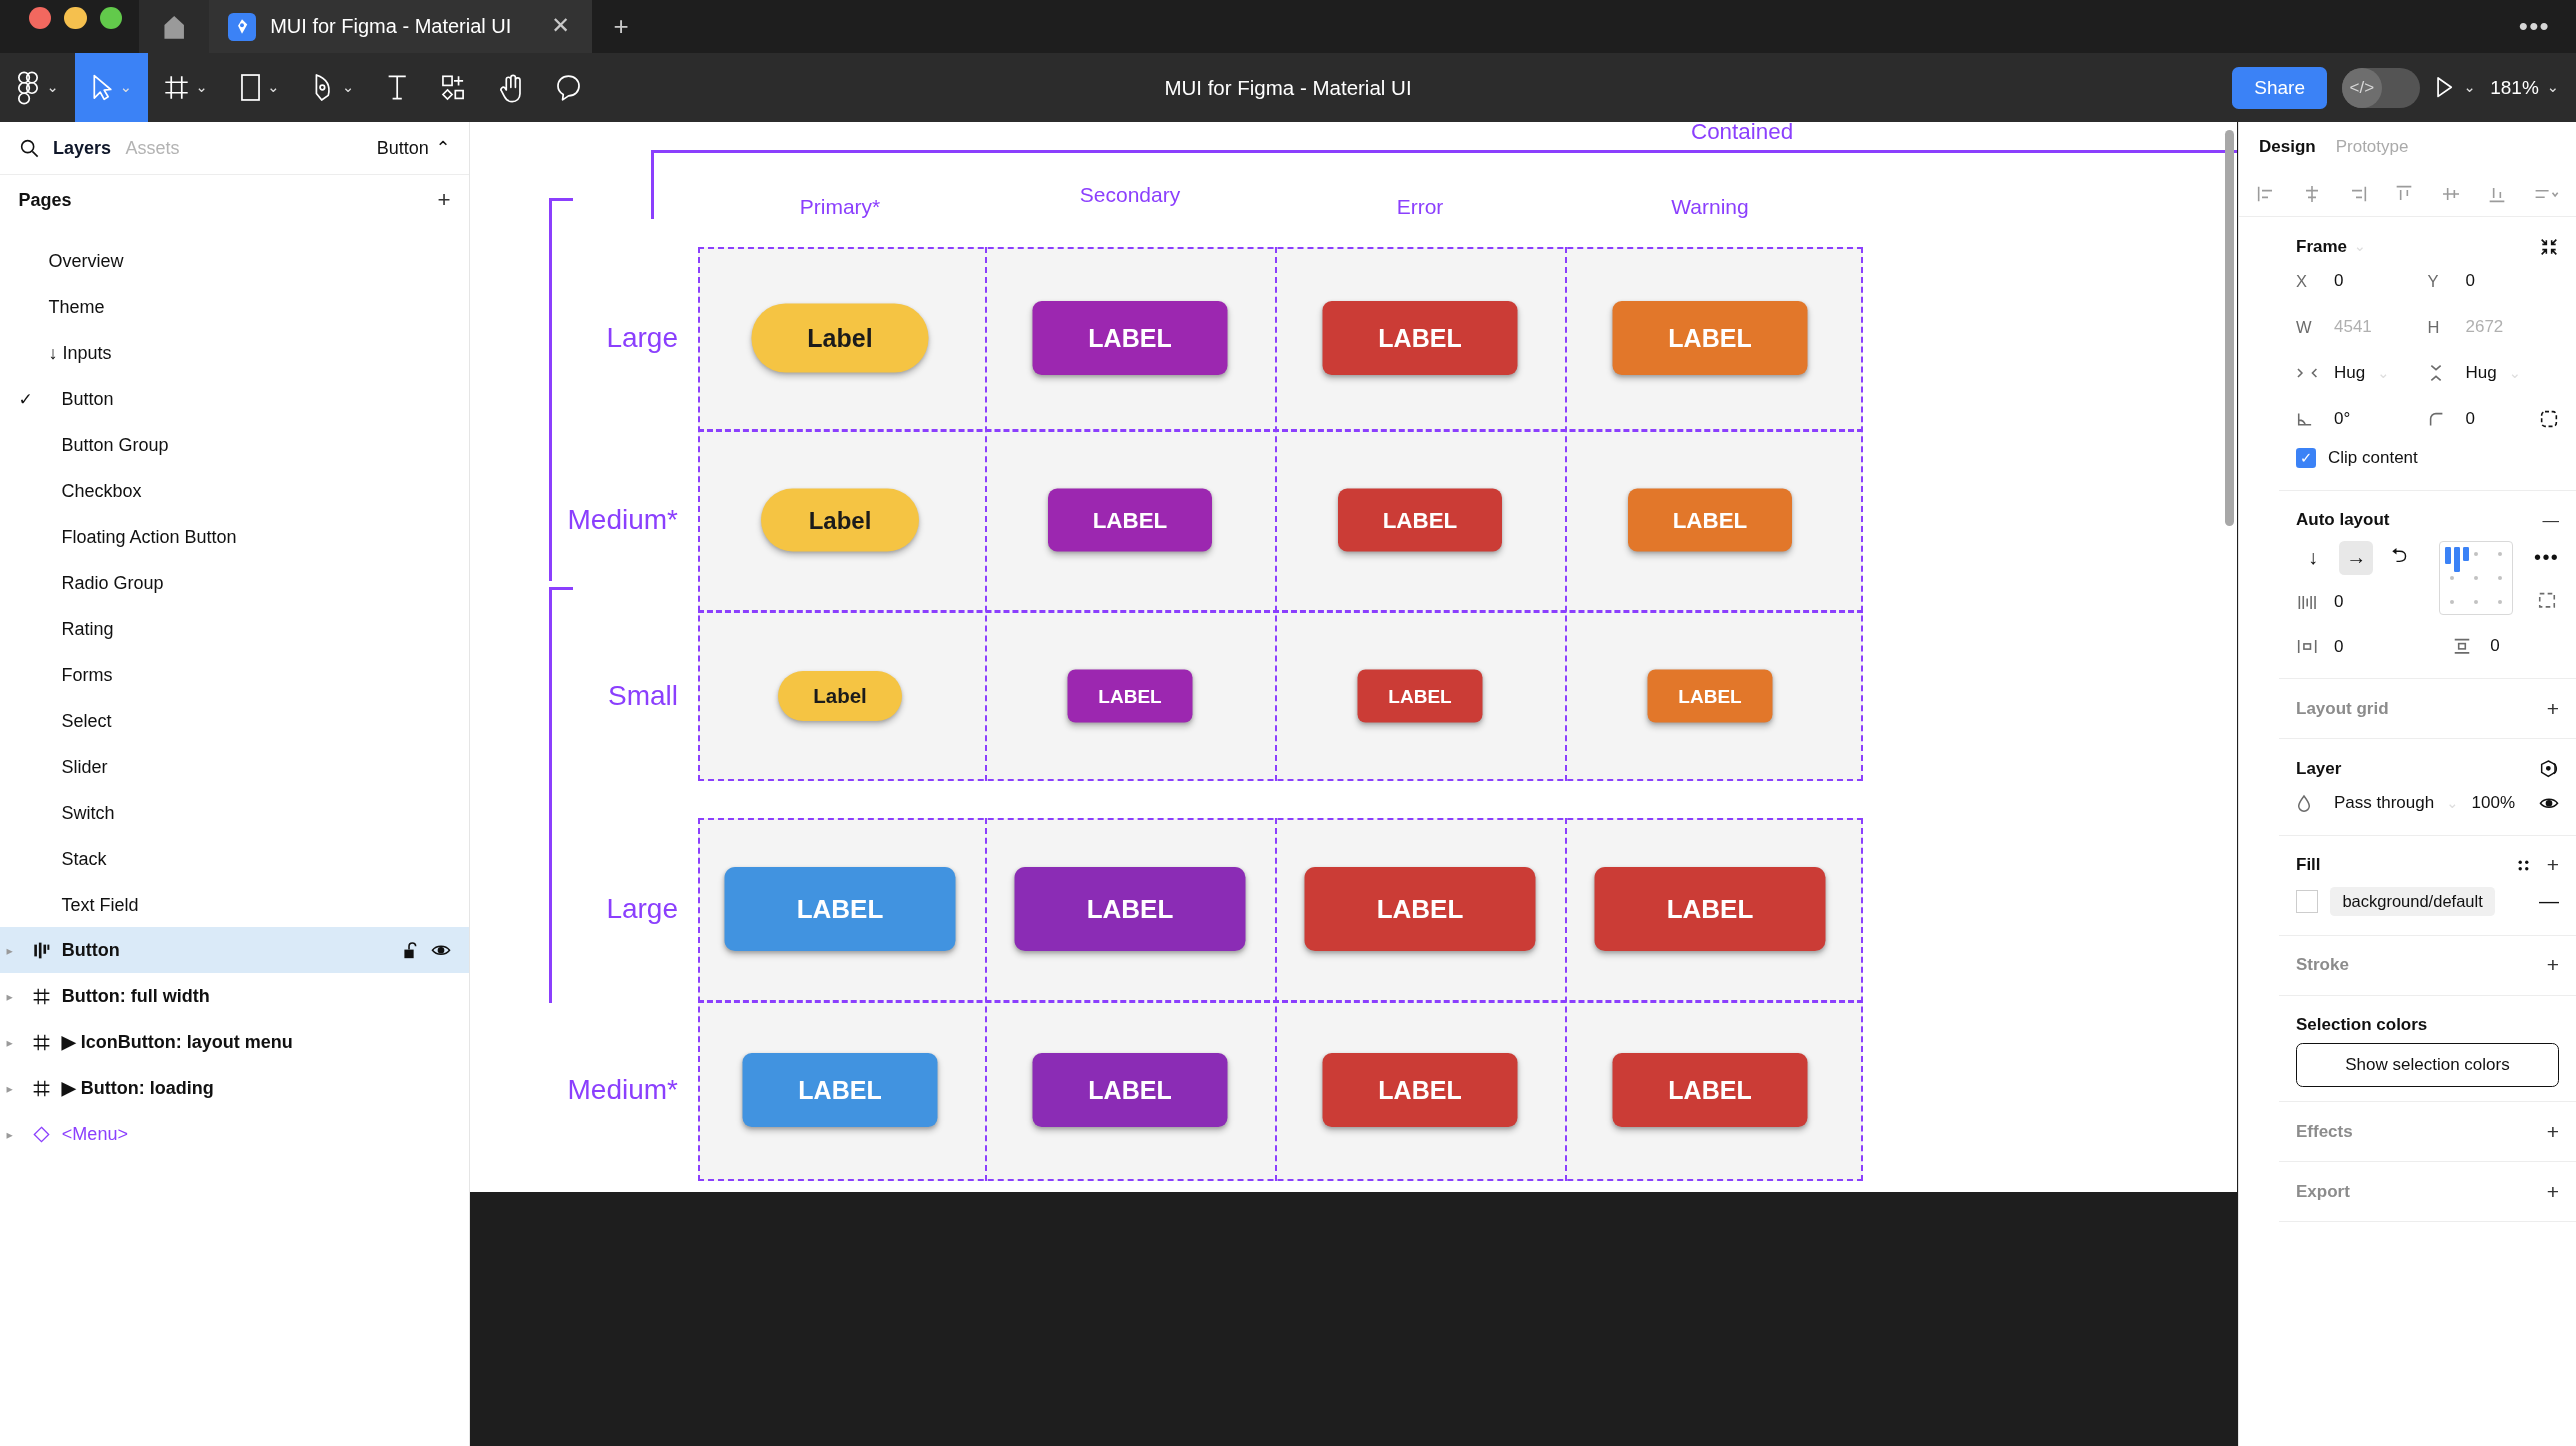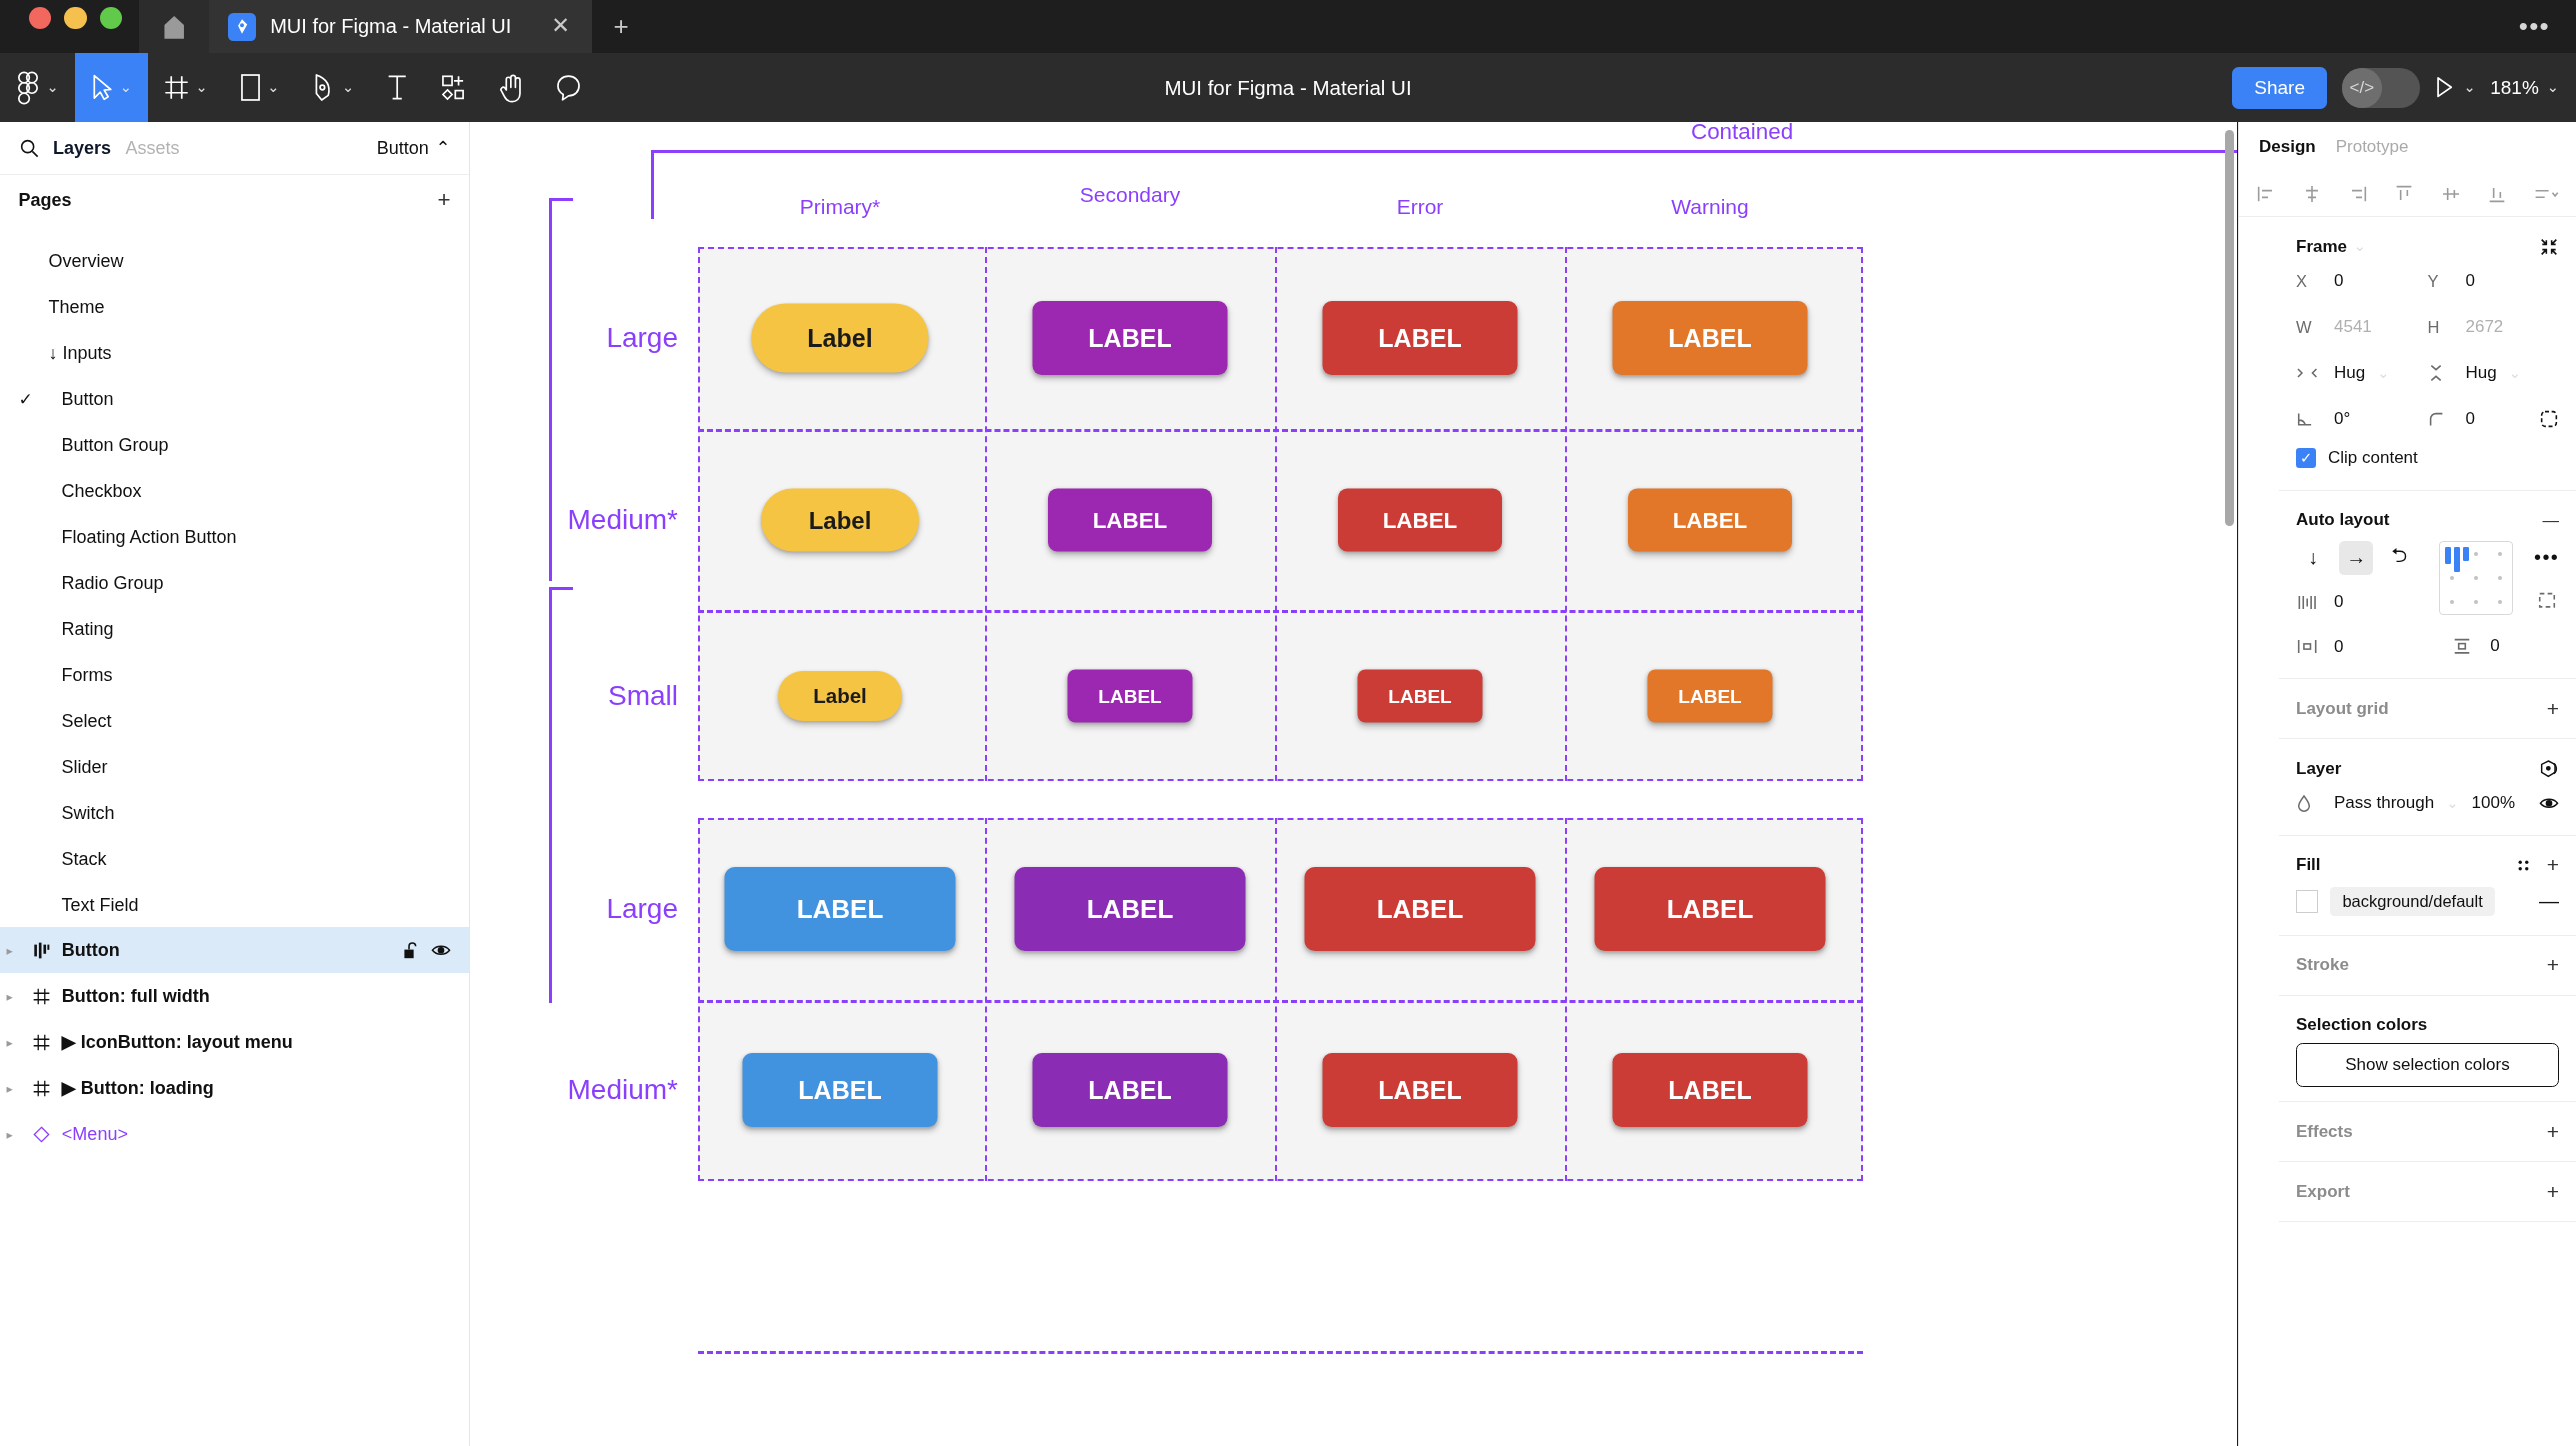--- a/index.html
+++ b/index.html
@@ -125,21 +125,21 @@
   .layer-row.selected { background: #daeaf8; }
   .layer-disc { width: 14.5px; flex: 0 0 14.5px; color: #9a9a9a; font-size: 12.5px; }
   .layer-icon { width: 22.4px; flex: 0 0 22.4px; display:flex; align-items:center; justify-content:center; }
   .layer-name { font-weight: bold; white-space: nowrap; }
   .layer-name.comp { font-weight: normal; color: #8b3ffd; }
   .layer-actions { margin-left: auto; display: flex; gap: 12px; align-items: center; }
 
   
   .canvas {
     position: absolute; top: 122px; left: 470px;
-    width: 1767px; height: 1324px; background: #ffffff; overflow: hidden;
+    width: 1767px; height: 1070px; background: #ffffff; overflow: hidden;
   }
   .frame-title {
     position: absolute; font-size: 22.4px; color: #8b3ffd; white-space: nowrap;
   }
   .purple-line { position: absolute; background: #8b3ffd; }
   .col-head {
     position: absolute; font-size: 21px; color: #8b3ffd;
     transform: translateX(-50%); white-space: nowrap;
   }
   .row-head {

